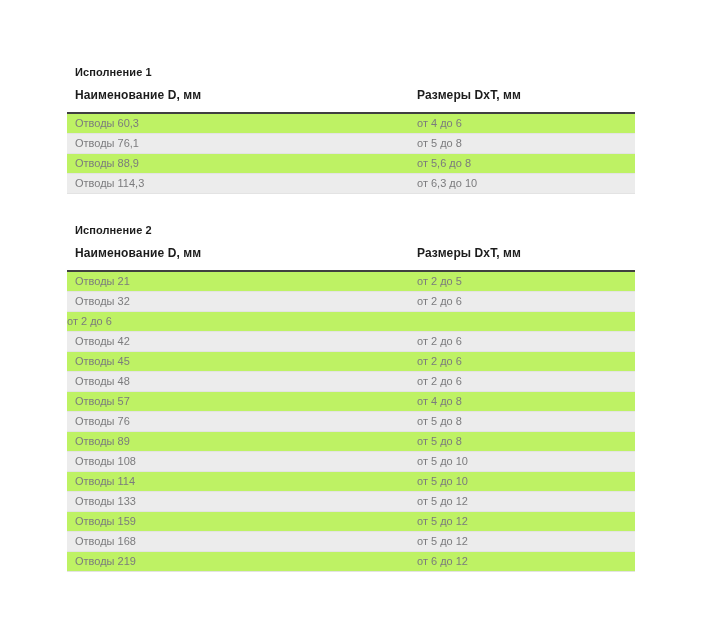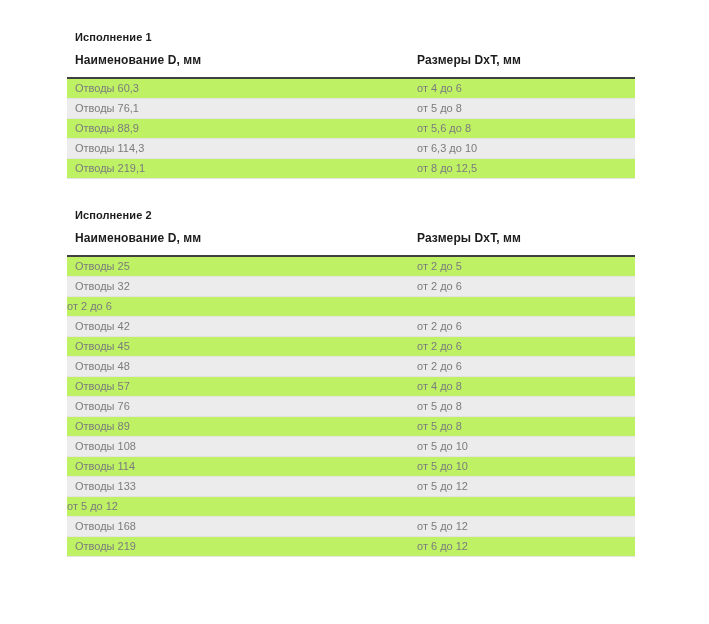--- a/index.html
+++ b/index.html
@@ -7,21 +7,21 @@
     padding: 0;
     background: #ffffff;
   }
   body {
     width: 709px;
     height: 624px;
     font-family: "Liberation Sans", "DejaVu Sans", sans-serif;
     overflow: hidden;
   }
   #content {
-    padding-top: 30px;
+    padding-top: 65px;
     padding-left: 67px;
     width: 568px;
   }
   .table-section {
     width: 568px;
     margin-bottom: 29px;
   }
   .section-title {
     font-size: 11px;
     font-weight: bold;
@@ -104,36 +104,32 @@
   <div class="row">
     <div class="cell-name">Отводы 88,9</div>
     <div class="cell-size">от 5,6 до 8</div>
   </div>
 
   <div class="row">
     <div class="cell-name">Отводы 114,3</div>
     <div class="cell-size">от 6,3 до 10</div>
   </div>
 
-  <div class="row">
-    <div class="cell-name">Отводы 219,1</div>
-    <div class="cell-size">от 8 до 12,5</div>
-  </div>
 </div>
   </div>
 
   <div class="table-section">
     <div class="section-title">Исполнение 2</div>
     <div class="col-headers">
       <div class="col-name">Наименование D, мм</div>
       <div class="col-size">Размеры DxT, мм</div>
     </div>
     <div class="rows">
   <div class="row">
-    <div class="cell-name">Отводы 25</div>
+    <div class="cell-name">Отводы 21</div>
     <div class="cell-size">от 2 до 5</div>
   </div>
 
   <div class="row">
     <div class="cell-name">Отводы 32</div>
     <div class="cell-size">от 2 до 6</div>
   </div>
 
   <div class="row">
     <div class="cell-size">от 2 до 6</div>
@@ -178,20 +174,21 @@
     <div class="cell-name">Отводы 114</div>
     <div class="cell-size">от 5 до 10</div>
   </div>
 
   <div class="row">
     <div class="cell-name">Отводы 133</div>
     <div class="cell-size">от 5 до 12</div>
   </div>
 
   <div class="row">
+    <div class="cell-name">Отводы 159</div>
     <div class="cell-size">от 5 до 12</div>
   </div>
 
   <div class="row">
     <div class="cell-name">Отводы 168</div>
     <div class="cell-size">от 5 до 12</div>
   </div>
 
   <div class="row">
     <div class="cell-name">Отводы 219</div>

